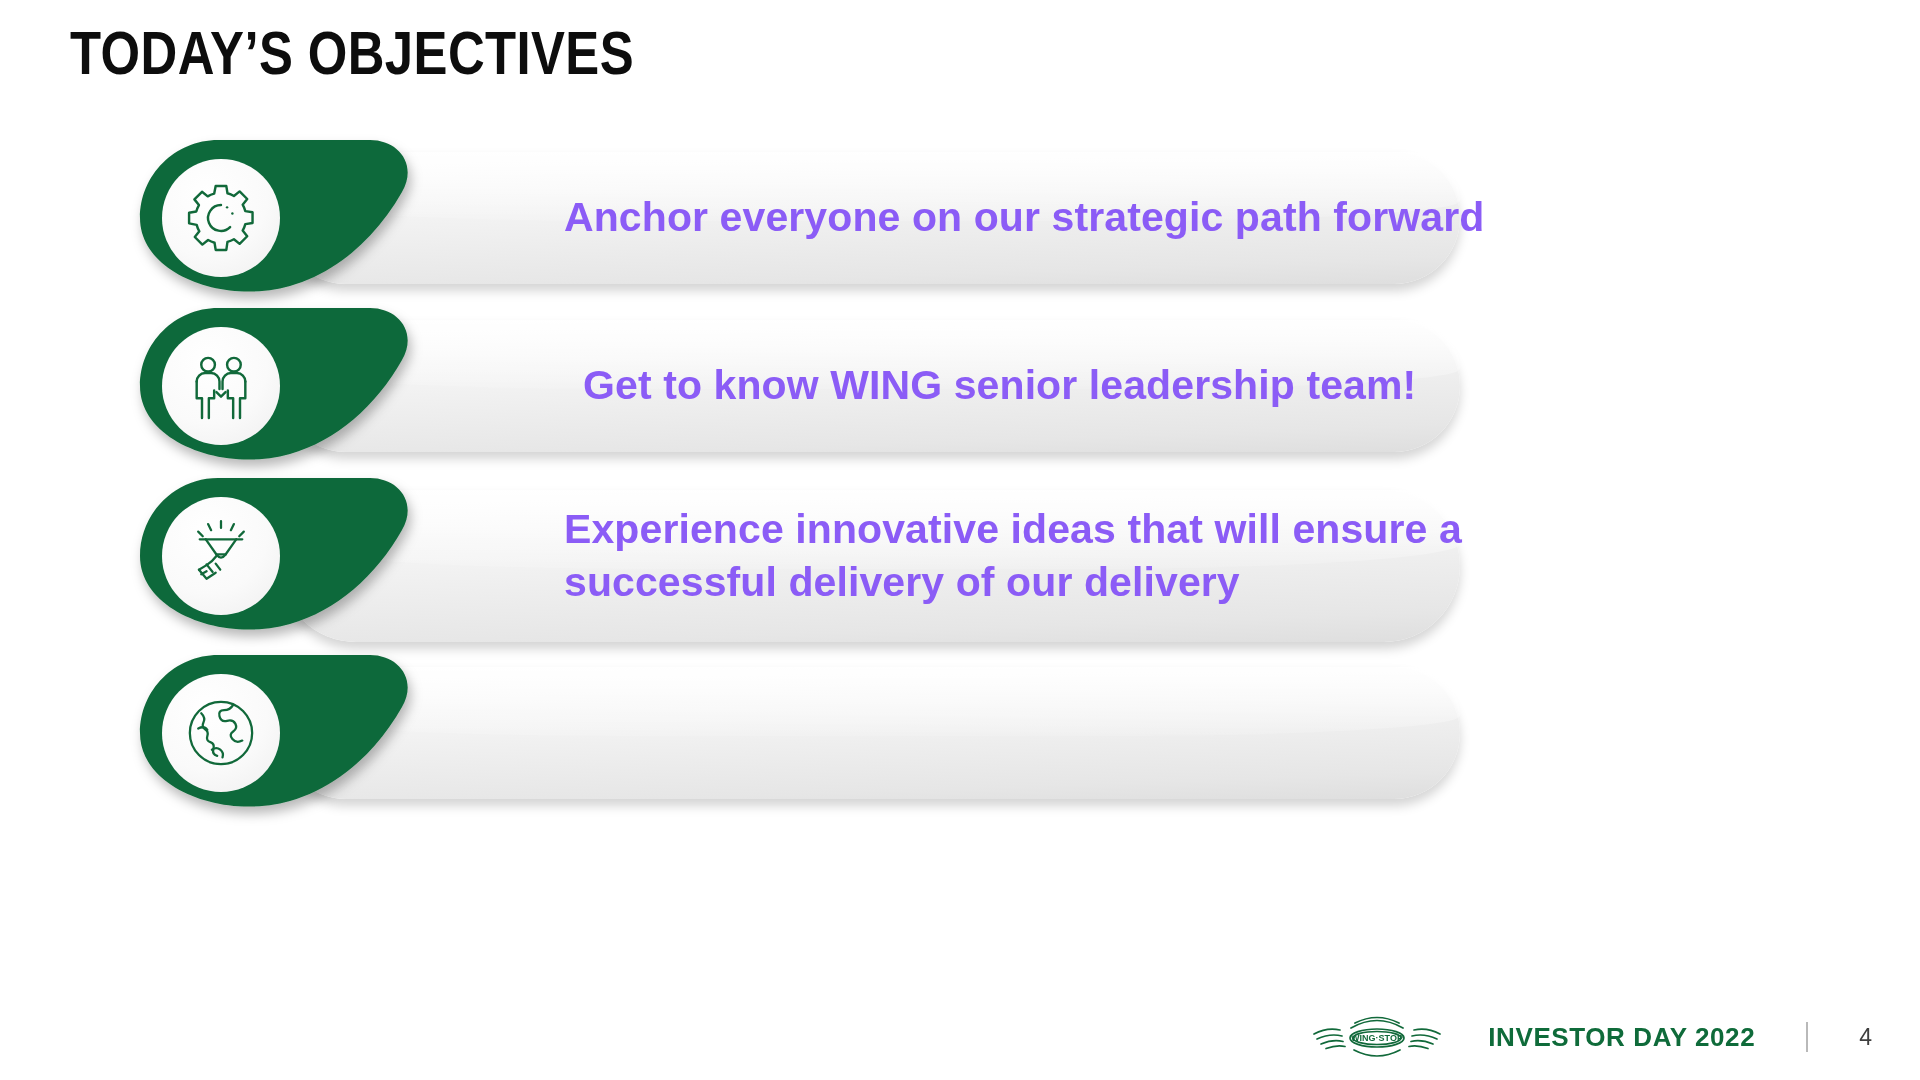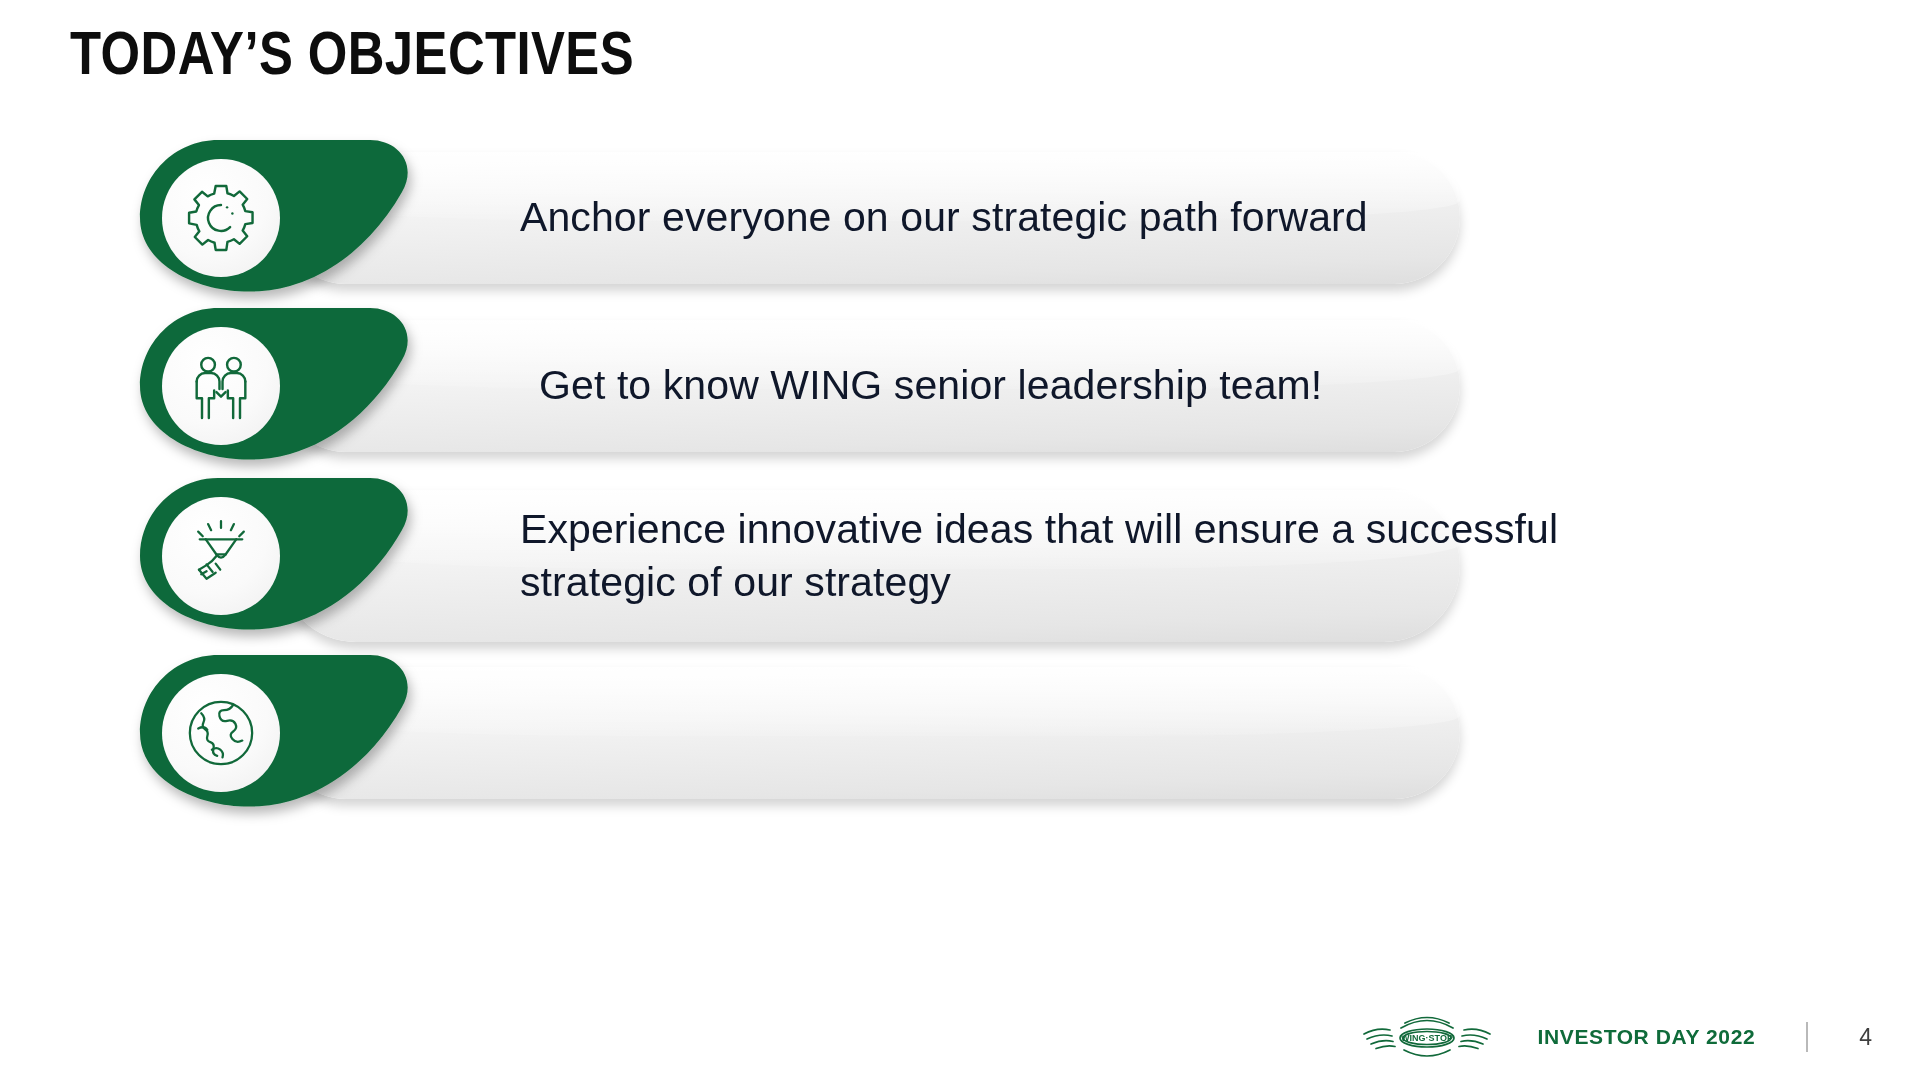--- a/index.html
+++ b/index.html
@@ -95,39 +95,40 @@
     display: flex;
     align-items: center;
     z-index: 4;
     pointer-events: none;
   }
   .bar-text span {
     display: block;
     font-family: "Liberation Sans", sans-serif;
     font-size: 41px;
     line-height: 1.30;
-    font-weight: 400;
-    color: #0f172a;
+    font-weight: 700;
+    color: #8b5cf6;
     letter-spacing: 0.1px;
+    margin-left: 44px;
   }
 
   
   #footer {
     position: absolute;
     right: 48px;
     bottom: 14px;
     display: flex;
     align-items: center;
     height: 58px;
     gap: 33px;
   }
   #footer-logo { width: 132px; height: 54px; display: block; margin-right: 12px; }
   #footer-label {
     font-family: "Liberation Sans", sans-serif;
-    font-size: 21px;
+    font-size: 26px;
     font-weight: 700;
     letter-spacing: 0.6px;
     color: #0f6b3a;
   }
   #footer-divider {
     width: 2px;
     height: 30px;
     background: #b9b9b9;
     margin: 0 18px;
   }
@@ -232,21 +233,21 @@
 
         <path d="M44 50 q-6 8 -13 12 l-10 6"></path>
         <path d="M21 68 l10 12 l12 -8"></path>
         <path d="M31 61 l8 10"></path>
         <path d="M24 74 l7 -4"></path>
         <path d="M43 60 l6 8"></path>
       </svg>
     </span>
   </div>
   <div class="bar-text" style="left:380px; top:22px; width:1060px; height:112px;">
-    <span>Experience innovative ideas that will ensure a successful strategic of our strategy</span>
+    <span>Experience innovative ideas that will ensure a successful delivery of our delivery</span>
   </div>
 </div>
 
 <div class="objective-row" style="top:655px; height:160px; width:1320px;">
   <div class="bar" style="right:0;">
     <div class="bar-inner-sheen"></div>
   </div>
   <div class="leaf">
     <svg viewBox="0 0 300 156" xmlns="http://www.w3.org/2000/svg">
       <defs>

